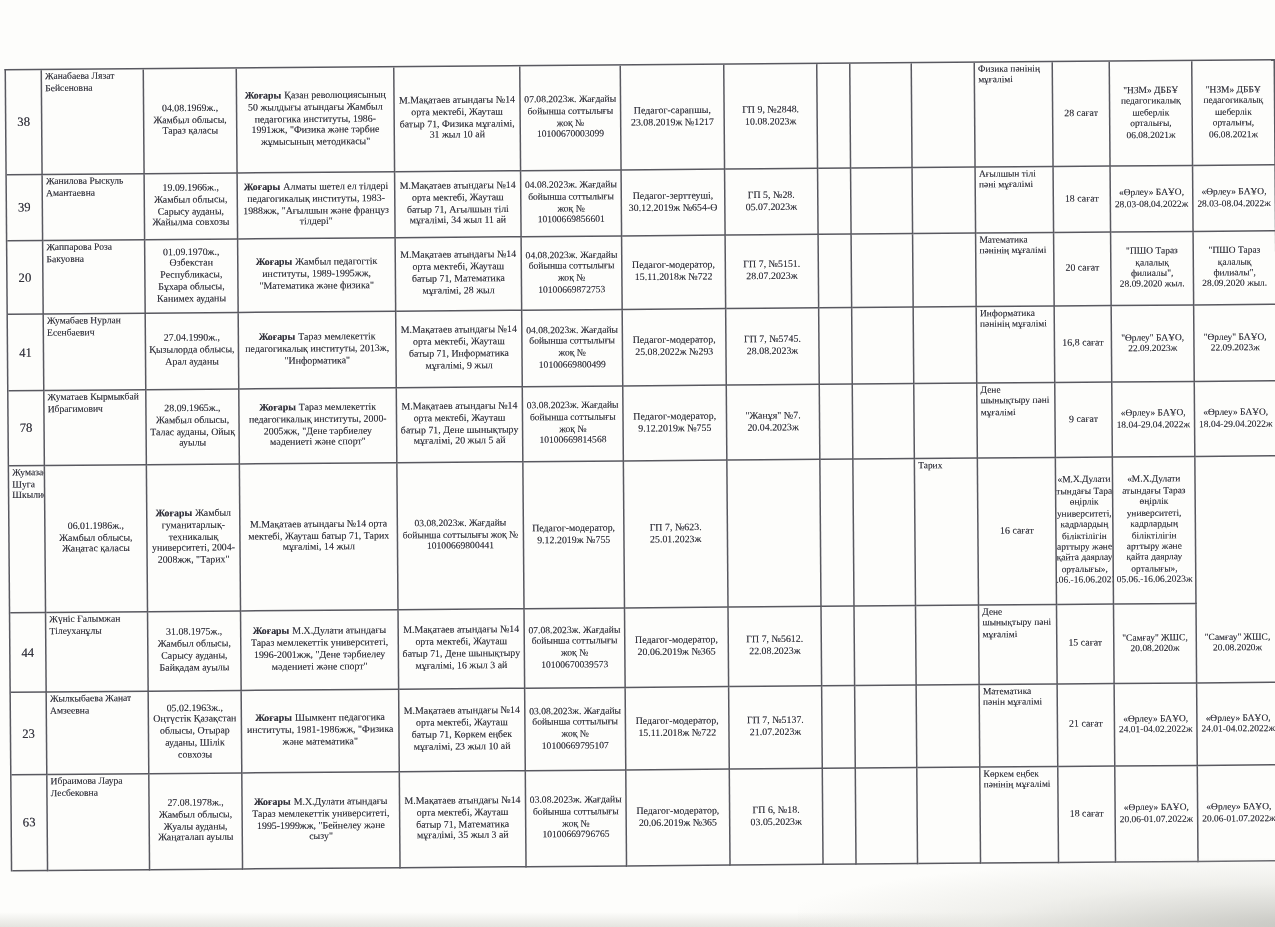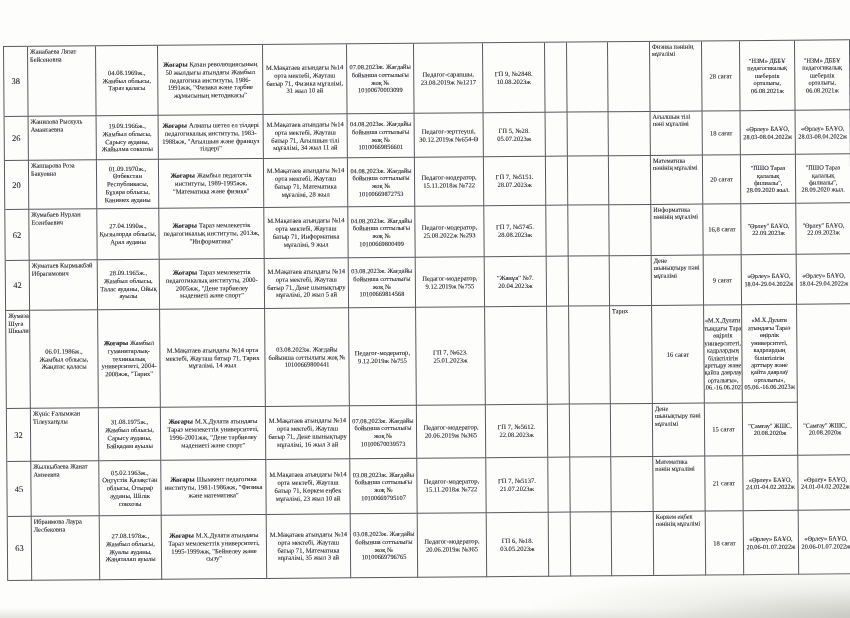--- a/index.html
+++ b/index.html
@@ -59,21 +59,21 @@
     <div class="cell"></div>
     <div class="cell"></div>
     <div class="cell"></div>
     <div class="cell c-subject c-top">Физика пәнінің мұғалімі</div>
     <div class="cell">28 сағат</div>
     <div class="cell c-course">"НЗМ» ДББҰ педагогикалық шеберлік орталығы, 06.08.2021ж</div>
     <div class="cell c-course">"НЗМ» ДББҰ педагогикалық шеберлік орталығы, 06.08.2021ж</div>
   </div>
 
   <div class="row" style="height: 44px;">
-    <div class="cell c-num">26</div>
+    <div class="cell c-num">39</div>
     <div class="cell c-name c-top">Жанилова Рыскуль Амантаевна</div>
     <div class="cell">19.09.1966ж., Жамбыл облысы, Сарысу ауданы, Жайылма совхозы</div>
     <div class="cell c-edu">
           <span><b>Жоғары</b><span>Алматы шетел ел тілдері педагогикалық институты, 1983-1988жж, "Ағылшын және француз тілдері"</span></span>
         </div>
     <div class="cell">М.Мақатаев атындағы №14 орта мектебі, Жауташ батыр 71, Ағылшын тілі мұғалімі, 34 жыл 11 ай</div>
     <div class="cell c-record">04.08.2023ж. Жағдайы бойынша соттылығы жоқ № 10100669856601</div>
     <div class="cell">Педагог-зерттеуші, 30.12.2019ж №654-Ө</div>
     <div class="cell">ГП 5, №28. 05.07.2023ж</div>
     <div class="cell"></div>
@@ -99,41 +99,41 @@
     <div class="cell"></div>
     <div class="cell"></div>
     <div class="cell"></div>
     <div class="cell c-subject c-top">Математика пәнінің мұғалімі</div>
     <div class="cell">20 сағат</div>
     <div class="cell c-course">"ПШО Тараз қалалық филиалы", 28.09.2020 жыл.</div>
     <div class="cell c-course">"ПШО Тараз қалалық филиалы", 28.09.2020 жыл.</div>
   </div>
 
   <div class="row" style="height: 51px;">
-    <div class="cell c-num">62</div>
+    <div class="cell c-num">41</div>
     <div class="cell c-name c-top">Жумабаев Нурлан Есенбаевич</div>
     <div class="cell">27.04.1990ж., Қызылорда облысы, Арал ауданы</div>
     <div class="cell c-edu">
           <span><b>Жоғары</b><span>Тараз мемлекеттік педагогикалық институты, 2013ж, "Информатика"</span></span>
         </div>
     <div class="cell">М.Мақатаев атындағы №14 орта мектебі, Жауташ батыр 71, Информатика мұғалімі, 9 жыл</div>
     <div class="cell c-record">04.08.2023ж. Жағдайы бойынша соттылығы жоқ № 10100669800499</div>
     <div class="cell">Педагог-модератор, 25.08.2022ж №293</div>
     <div class="cell">ГП 7, №5745. 28.08.2023ж</div>
     <div class="cell"></div>
     <div class="cell"></div>
     <div class="cell"></div>
     <div class="cell c-subject c-top">Информатика пәнінің мұғалімі</div>
     <div class="cell">16,8 сағат</div>
     <div class="cell c-course">"Өрлеу" БАҰО, 22.09.2023ж</div>
     <div class="cell c-course">"Өрлеу" БАҰО, 22.09.2023ж</div>
   </div>
 
   <div class="row" style="height: 50px;">
-    <div class="cell c-num">42</div>
+    <div class="cell c-num">78</div>
     <div class="cell c-name c-top">Жуматаев Кырмыкбай Ибрагимович</div>
     <div class="cell">28.09.1965ж., Жамбыл облысы, Талас ауданы, Ойық ауылы</div>
     <div class="cell c-edu">
           <span><b>Жоғары</b><span>Тараз мемлекеттік педагогикалық институты, 2000-2005жж, "Дене тәрбиелеу мәдениеті және спорт"</span></span>
         </div>
     <div class="cell">М.Мақатаев атындағы №14 орта мектебі, Жауташ батыр 71, Дене шынықтыру мұғалімі, 20 жыл 5 ай</div>
     <div class="cell c-record">03.08.2023ж. Жағдайы бойынша соттылығы жоқ № 10100669814568</div>
     <div class="cell">Педагог-модератор, 9.12.2019ж №755</div>
     <div class="cell">"Жанұя" №7. 20.04.2023ж</div>
     <div class="cell"></div>
@@ -158,41 +158,41 @@
     <div class="cell"></div>
     <div class="cell"></div>
     <div class="cell"></div>
     <div class="cell c-subject c-top">Тарих</div>
     <div class="cell">16 сағат</div>
     <div class="cell c-course">«М.Х.Дулати атындағы Тараз өңірлік университеті, кадрлардың біліктілігін арттыру және қайта даярлау орталығы», 05.06.-16.06.2023ж</div>
     <div class="cell c-course">«М.Х.Дулати атындағы Тараз өңірлік университеті, кадрлардың біліктілігін арттыру және қайта даярлау орталығы», 05.06.-16.06.2023ж</div>
   </div>
 
   <div class="row" style="height: 53px;">
-    <div class="cell c-num">32</div>
+    <div class="cell c-num">44</div>
     <div class="cell c-name c-top">Жүніс Ғалымжан Тілеуханұлы</div>
     <div class="cell">31.08.1975ж., Жамбыл облысы, Сарысу ауданы, Байқадам ауылы</div>
     <div class="cell c-edu">
           <span><b>Жоғары</b><span>М.Х.Дулати атындағы Тараз мемлекеттік университеті, 1996-2001жж, "Дене тәрбиелеу мәдениеті және спорт"</span></span>
         </div>
     <div class="cell">М.Мақатаев атындағы №14 орта мектебі, Жауташ батыр 71, Дене шынықтыру мұғалімі, 16 жыл 3 ай</div>
     <div class="cell c-record">07.08.2023ж. Жағдайы бойынша соттылығы жоқ № 10100670039573</div>
     <div class="cell">Педагог-модератор, 20.06.2019ж №365</div>
     <div class="cell">ГП 7, №5612. 22.08.2023ж</div>
     <div class="cell"></div>
     <div class="cell"></div>
     <div class="cell"></div>
     <div class="cell c-subject c-top">Дене шынықтыру пәні мұғалімі</div>
     <div class="cell">15 сағат</div>
     <div class="cell c-course">"Самғау" ЖШС, 20.08.2020ж</div>
     <div class="cell c-course">"Самғау" ЖШС, 20.08.2020ж</div>
   </div>
 
   <div class="row" style="height: 55px;">
-    <div class="cell c-num">45</div>
+    <div class="cell c-num">23</div>
     <div class="cell c-name c-top">Жылкыбаева Жанат Амзеевна</div>
     <div class="cell">05.02.1963ж., Оңтүстік Қазақстан облысы, Отырар ауданы, Шілік совхозы</div>
     <div class="cell c-edu">
           <span><b>Жоғары</b><span>Шымкент педагогика институты, 1981-1986жж, "Физика және математика"</span></span>
         </div>
     <div class="cell">М.Мақатаев атындағы №14 орта мектебі, Жауташ батыр 71, Көркем еңбек мұғалімі, 23 жыл 10 ай</div>
     <div class="cell c-record">03.08.2023ж. Жағдайы бойынша соттылығы жоқ № 10100669795107</div>
     <div class="cell">Педагог-модератор, 15.11.2018ж №722</div>
     <div class="cell">ГП 7, №5137. 21.07.2023ж</div>
     <div class="cell"></div>

